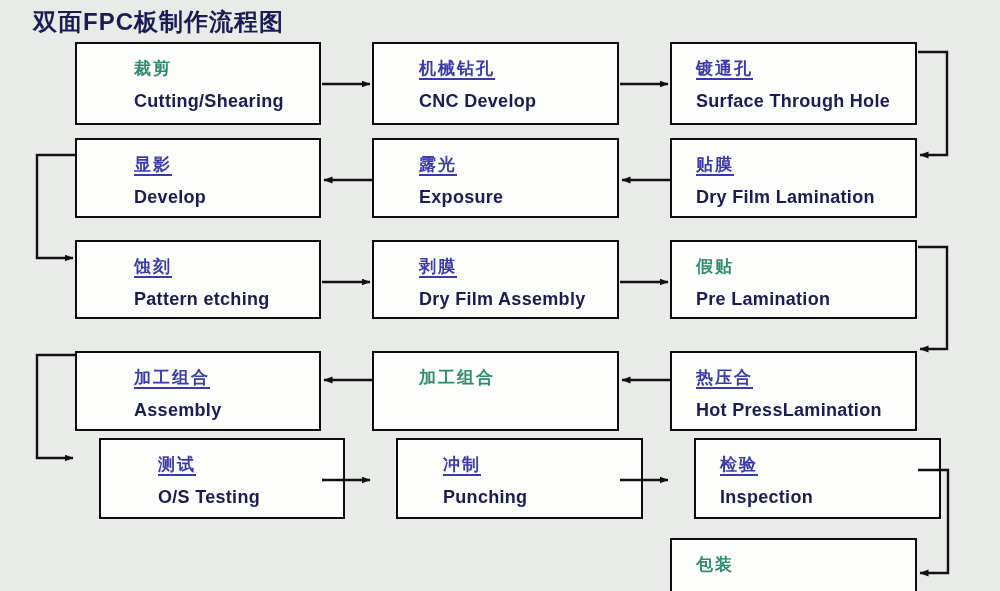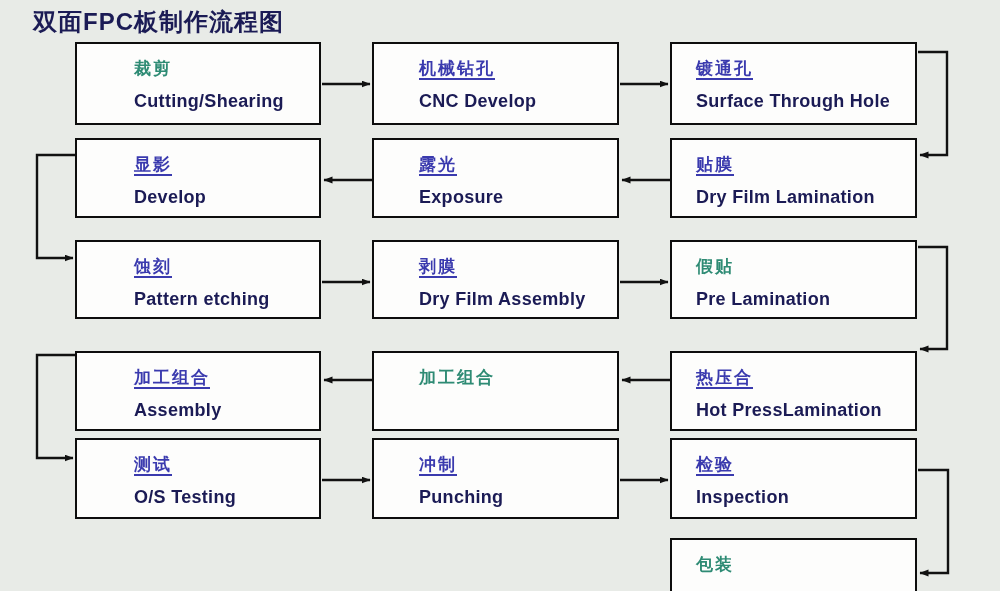--- a/index.html
+++ b/index.html
@@ -25,21 +25,21 @@
   .col-l{left:75px;width:246px;}
   .col-m{left:372px;width:247px;}
   .col-r{left:670px;width:247px;}
   .col-l .zh,.col-l .en{margin-left:57px;}
   .col-m .zh,.col-m .en{margin-left:45px;}
   .col-r .zh,.col-r .en{margin-left:24px;}
   .row1{top:42px;height:83px;}
   .row2{top:138px;height:80px;}
   .row3{top:240px;height:79px;}
   .row4{top:351px;height:80px;}
-  .row5{top:438px;height:81px;}
+  .row5{top:438px;height:81px;margin-left:24px;}
   .row6{top:538px;height:70px;}
   .zh{
     font-size:17px;font-weight:600;letter-spacing:2px;
     align-self:flex-start;
   }
   .zh.blue{color:var(--blue,#3a3aae);}
   .zh.teal{color:var(--teal,#2e8b74);}
   .zh.u{text-decoration:underline;text-underline-offset:4px;text-decoration-thickness:1.5px;}
   .en{
     font-size:18px;font-weight:bold;color:var(--navy,#1b1b55);

